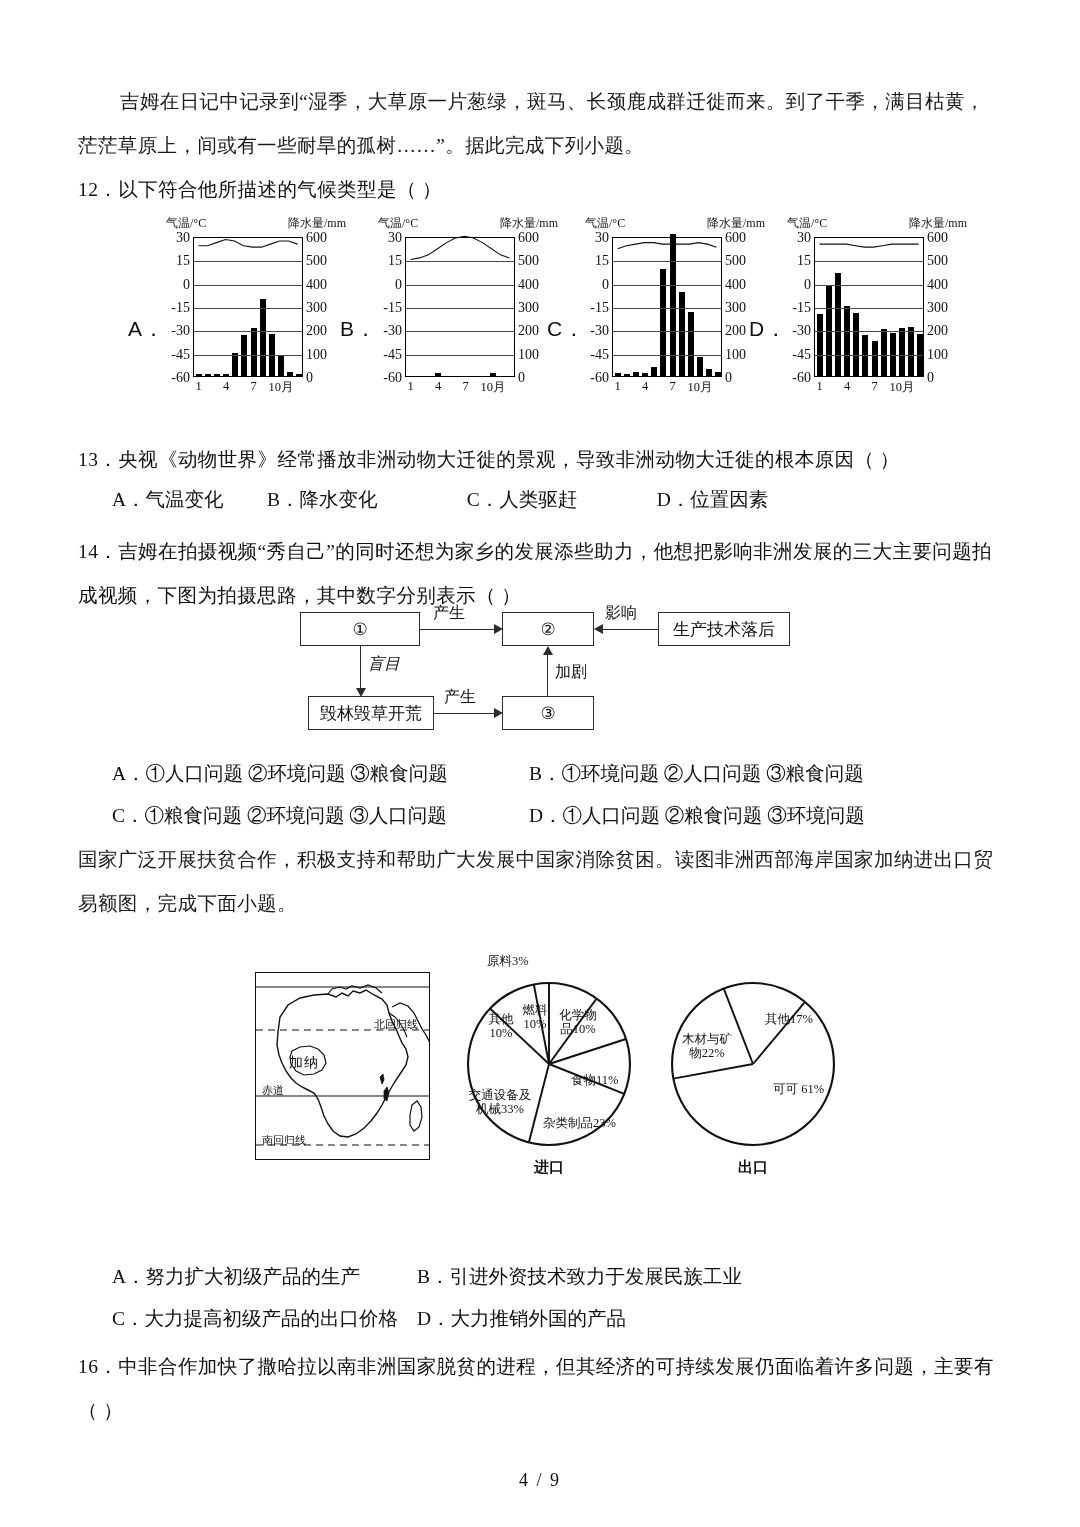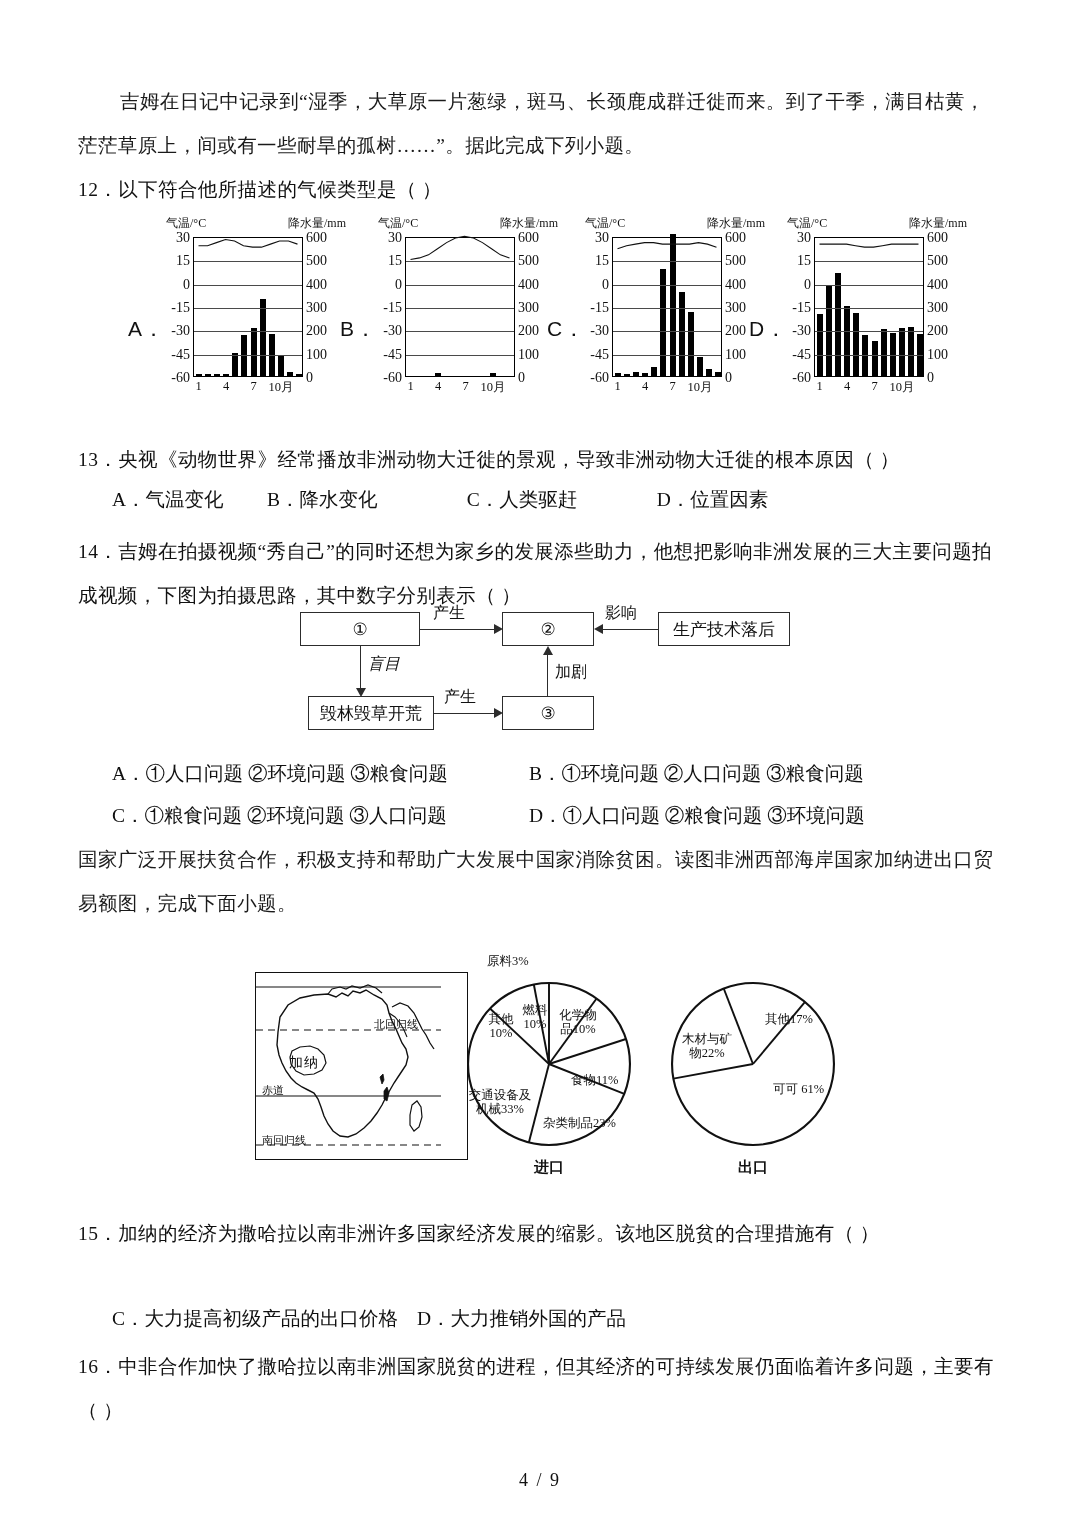--- a/index.html
+++ b/index.html
@@ -58,21 +58,21 @@
     position:absolute;border:1.3px solid #2c2c2c;background:#fff;
     display:flex;align-items:center;justify-content:center;
     font-size:17px;box-sizing:border-box;
   }
   .farrow{position:absolute;background:#2c2c2c;}
   .fhead{position:absolute;width:0;height:0;}
   .flabel{position:absolute;font-size:16px;white-space:nowrap;}
 
   
   .mapwrap{
-    position:absolute;left:255px;top:972px;width:213px;height:188px;
+    position:absolute;left:255px;top:972px;width:175px;height:188px;
     border:1.3px solid #111;box-sizing:border-box;background:#fff;overflow:hidden;
   }
   .maplab{position:absolute;font-size:11px;white-space:nowrap;background:transparent;}
 
   
   .pie-area{position:absolute;left:455px;top:940px;width:430px;height:245px;}
   .pie-cap{
     position:absolute;font-size:15px;text-align:center;width:120px;
     transform:translateX(-50%);
     font-weight:bold;
@@ -409,21 +409,24 @@
           <line x1="100" y1="100" x2="9.51" y2="116.61" stroke="#111" stroke-width="2.2"></line>
           <line x1="100" y1="100" x2="66.73" y2="14.23" stroke="#111" stroke-width="2.2"></line>
         </g>
     </svg>
     <div class="pie-lab" style="left:318px;top:142px;">可可  61%</div>
     <div class="pie-lab ctr" style="left:224px;top:92px;width:56px;white-space:normal;">木材与矿物22%</div>
     <div class="pie-lab" style="left:310px;top:72px;">其他17%</div>
     <div class="pie-cap" style="left:298px;top:218px;">出口</div>
   </div>
 
-  <div class="q" style="left:78px;top:1212px;width:930px;">15．加纳的经济为撒哈拉以南非洲许多国家经济发展的缩影。该地区脱贫的合理措施有（   ）</div>
+  <div class="opts" style="left:112px;top:1255px;width:930px;">
+    <span class="opt" style="width:300px;">A．努力扩大初级产品的生产</span>
+    <span class="opt">B．引进外资技术致力于发展民族工业</span>
+  </div>
   <div class="opts" style="left:112px;top:1297px;width:930px;">
     <span class="opt" style="width:300px;">C．大力提高初级产品的出口价格</span>
     <span class="opt">D．大力推销外国的产品</span>
   </div>
 
   <div class="q" style="left:78px;top:1345px;width:930px;">
     <div>16．中非合作加快了撒哈拉以南非洲国家脱贫的进程，但其经济的可持续发展仍面临着许多问题，主要有</div>
     <div>（  ）</div>
   </div>
 

